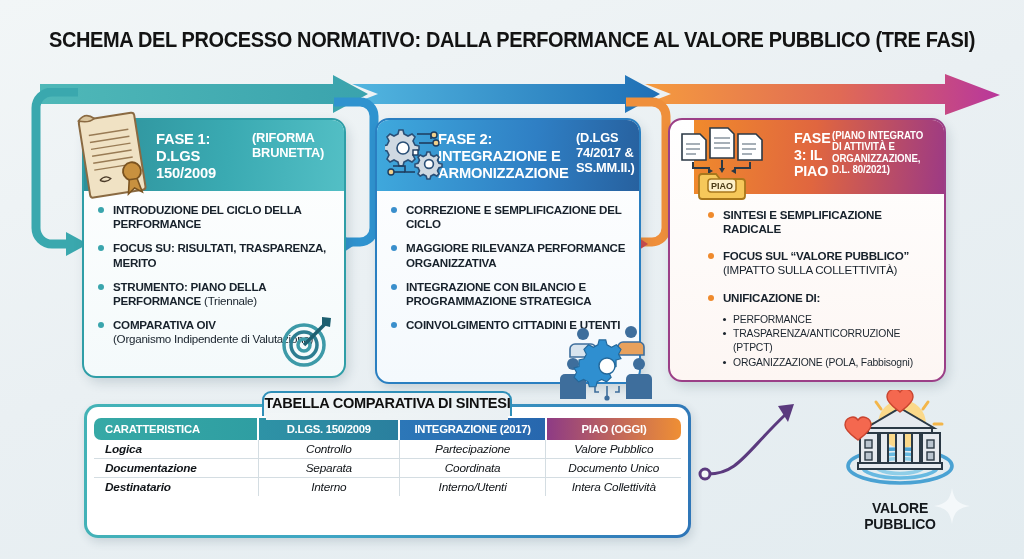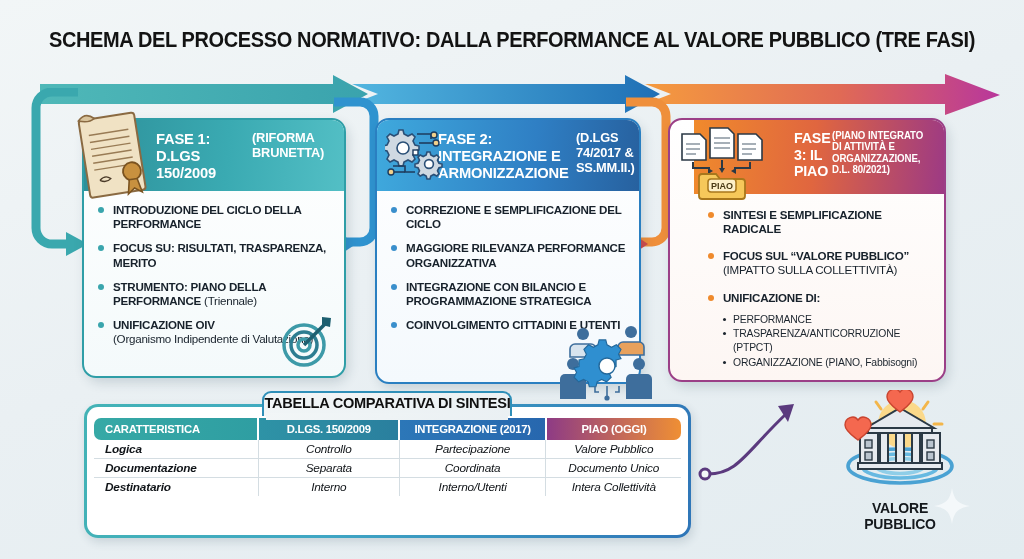--- a/index.html
+++ b/index.html
@@ -191,21 +191,21 @@
   <div class="card-inner">
     <div class="card-head">
       <div class="head-l1">FASE 1: D.LGS 150/2009</div>
       <div class="head-l2">(RIFORMA BRUNETTA)</div>
     </div>
     <div class="card-body">
       <ul class="blist">
         <li><span>INTRODUZIONE DEL CICLO DELLA PERFORMANCE</span></li>
         <li><span>FOCUS SU: RISULTATI, TRASPARENZA, MERITO</span></li>
         <li><span>STRUMENTO: PIANO DELLA PERFORMANCE</span><span class="soft"> (Triennale)</span></li>
-        <li><span>UNIFICAZIONE OIV</span><br><span class="soft">(Organismo Indipendente di Valutazione)</span></li>
+        <li><span>COMPARATIVA OIV</span><br><span class="soft">(Organismo Indipendente di Valutazione)</span></li>
       </ul>
     </div>
   </div>
 
   <svg style="position:absolute;left:-12px;top:-16px;width:86px;height:104px" viewBox="0 0 86 104">
     <g transform="rotate(-9 43 52)">
       <rect x="14" y="14" width="56" height="78" rx="3" fill="#f0e2c4" stroke="#8a6a42" stroke-width="2"></rect>
       <path d="M14 14 q8 -8 16 0 q-6 4 -16 0z" fill="#d9c49c" stroke="#8a6a42" stroke-width="1.6"></path>
       <g stroke="#8a6a42" stroke-width="1.4" opacity=".85">
         <line x1="22" y1="30" x2="62" y2="30"></line>
@@ -297,21 +297,21 @@
     </div>
     <div class="card-body" style="padding-top:14px">
       <ul class="blist">
         <li style="margin-bottom:13px"><span>SINTESI E SEMPLIFICAZIONE RADICALE</span></li>
         <li style="margin-bottom:13px"><span>FOCUS SUL “VALORE PUBBLICO”</span><br><span class="soft">(IMPATTO SULLA COLLETTIVITÀ)</span></li>
         <li>
           <span>UNIFICAZIONE DI:</span>
           <ul class="sub">
             <li>PERFORMANCE</li>
             <li>TRASPARENZA/ANTICORRUZIONE (PTPCT)</li>
-            <li>ORGANIZZAZIONE (PIANO, Fabbisogni)</li>
+            <li>ORGANIZZAZIONE (POLA, Fabbisogni)</li>
           </ul>
         </li>
       </ul>
     </div>
   </div>
 
   <svg style="position:absolute;left:8px;top:6px;width:92px;height:76px" viewBox="0 0 92 76">
     <g fill="#ffffff" stroke="#2b3945" stroke-width="1.6">
       <path d="M6 10 h18 l6 6 v20 h-24z"></path>
         <path d="M34 4 h18 l6 6 v24 h-24z"></path>

